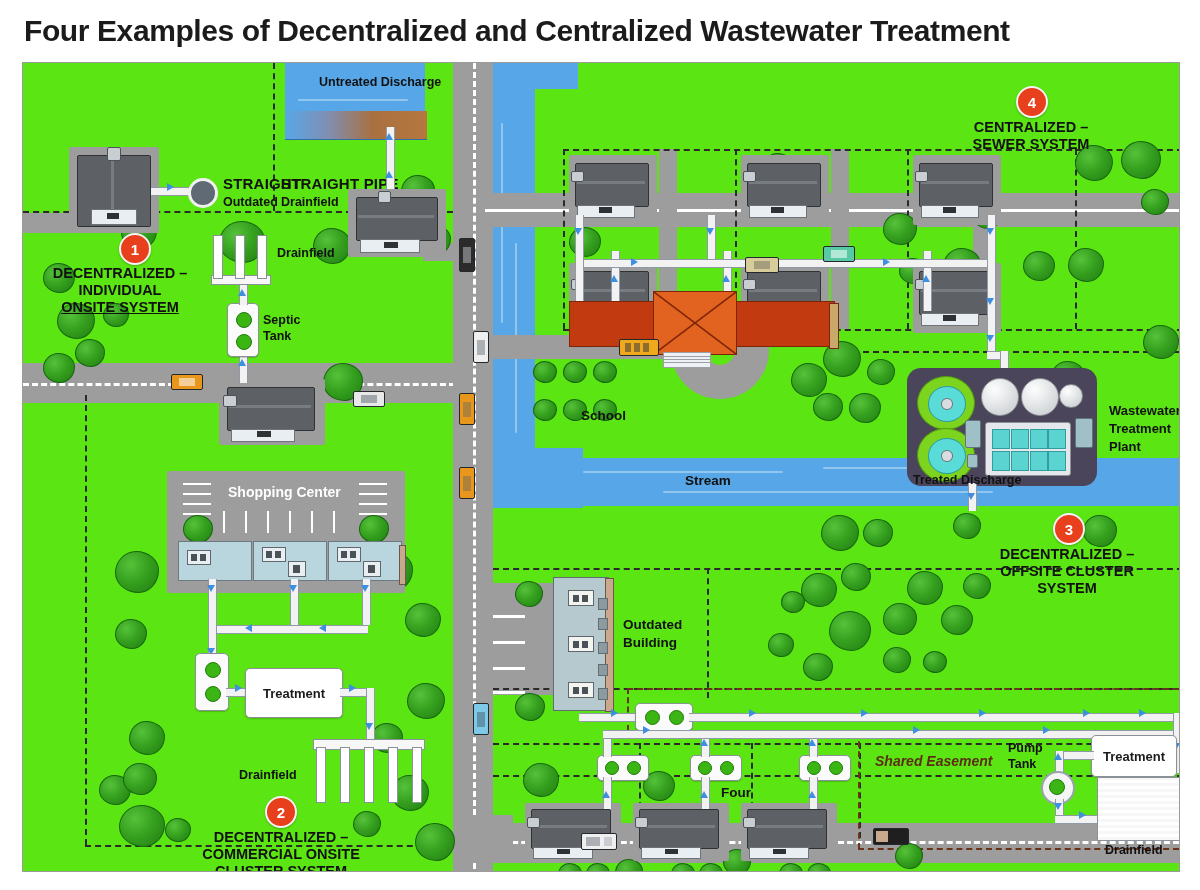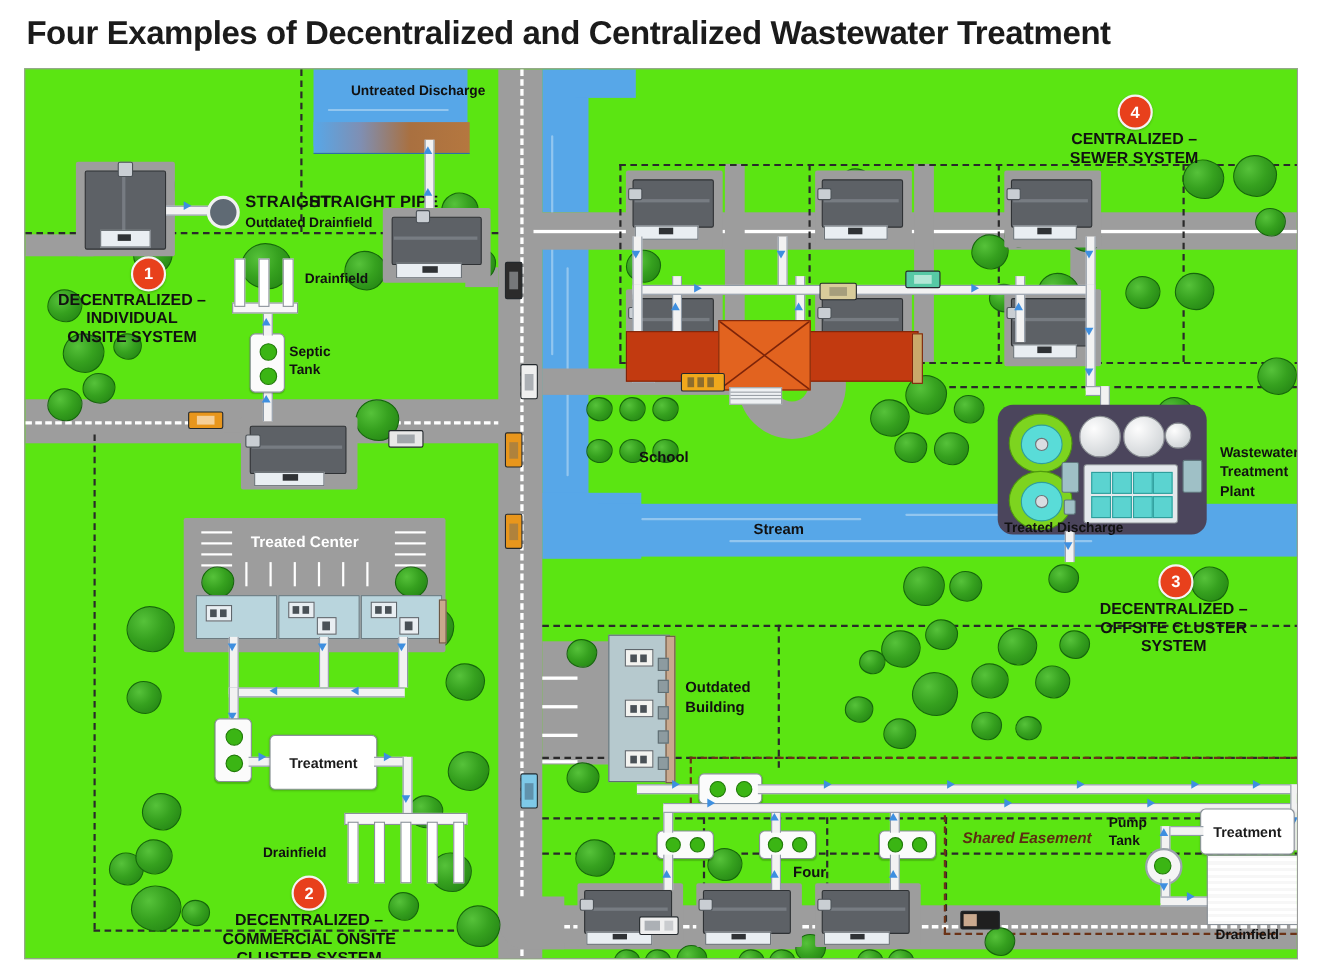--- a/index.html
+++ b/index.html
@@ -321,21 +321,21 @@
       <div class="roof" style="left:8px;top:8px;width:80px;height:42px;"></div>
       <div class="ridge" style="left:10px;top:26px;width:76px;height:3px;"></div>
       <div class="porch" style="left:12px;top:50px;width:58px;height:12px;"></div>
       <div class="door" style="left:36px;top:53px;width:14px;height:6px;"></div>
       <div class="chim" style="left:30px;top:2px;width:11px;height:10px;"></div>
     </div>
 
     <div class="badge" style="left:96px;top:170px;">1</div>
     <div class="lbl cap" style="left:12px;top:202px;width:170px;">DECENTRALIZED –</div>
     <div class="lbl cap" style="left:12px;top:219px;width:170px;">INDIVIDUAL</div>
-    <div class="lbl cap" style="left:12px;top:236px;width:170px;">ONSITE SYSTEM</div>
+    <div class="lbl cap" style="left:12px;top:236px;width:170px;text-decoration:underline;">ONSITE SYSTEM</div>
 
     <div class="house" style="left:196px;top:316px;width:106px;height:66px;">
       <div class="pad"></div>
       <div class="roof" style="left:8px;top:8px;width:86px;height:42px;"></div>
       <div class="ridge" style="left:10px;top:26px;width:82px;height:3px;"></div>
       <div class="porch" style="left:12px;top:50px;width:62px;height:11px;"></div>
       <div class="door" style="left:38px;top:52px;width:14px;height:6px;"></div>
       <div class="chim" style="left:4px;top:16px;width:12px;height:10px;"></div>
     </div>
     <div class="pipe-v" style="left:216px;top:292px;height:28px;"></div>
@@ -348,21 +348,21 @@
     <div class="lbl md" style="left:240px;top:266px;">Tank</div>
     <div class="pipe-v" style="left:216px;top:222px;height:20px;"></div>
     <div class="arrow arr-u" style="left:215px;top:226px;"></div>
     <div class="df-bar" style="left:188px;top:212px;width:58px;height:8px;"></div>
     <div class="df-lat" style="left:190px;top:172px;width:8px;height:42px;"></div>
     <div class="df-lat" style="left:212px;top:172px;width:8px;height:42px;"></div>
     <div class="df-lat" style="left:234px;top:172px;width:8px;height:42px;"></div>
     <div class="lbl md" style="left:254px;top:183px;">Drainfield</div>
 
     <div id="sc-lot" style="left:144px;top:408px;width:238px;height:122px;"></div>
-    <div class="lbl lbl-white" style="left:205px;top:421px;font-size:14px;">Treated Center</div>
+    <div class="lbl lbl-white" style="left:205px;top:421px;font-size:14px;">Shopping Center</div>
     <div class="stall" style="left:160px;top:420px;width:28px;height:2px;"></div>
     <div class="stall" style="left:160px;top:430px;width:28px;height:2px;"></div>
     <div class="stall" style="left:160px;top:440px;width:28px;height:2px;"></div>
     <div class="stall" style="left:160px;top:450px;width:28px;height:2px;"></div>
     <div class="stall" style="left:336px;top:420px;width:28px;height:2px;"></div>
     <div class="stall" style="left:336px;top:430px;width:28px;height:2px;"></div>
     <div class="stall" style="left:336px;top:440px;width:28px;height:2px;"></div>
     <div class="stall" style="left:336px;top:450px;width:28px;height:2px;"></div>
     <div class="stall" style="left:200px;top:448px;width:2px;height:22px;"></div>
     <div class="stall" style="left:222px;top:448px;width:2px;height:22px;"></div>

